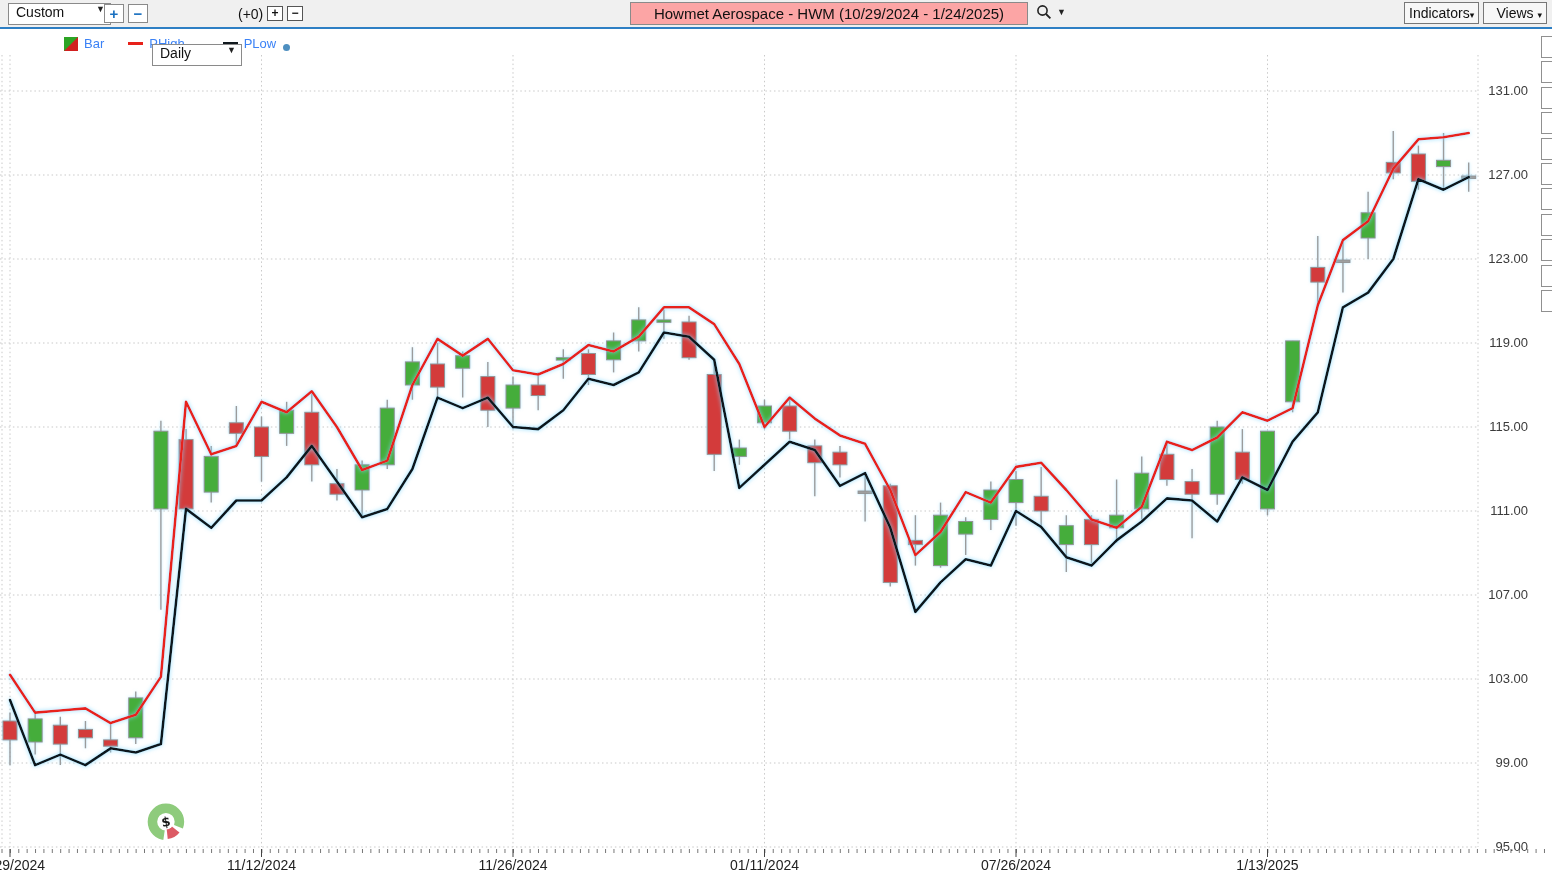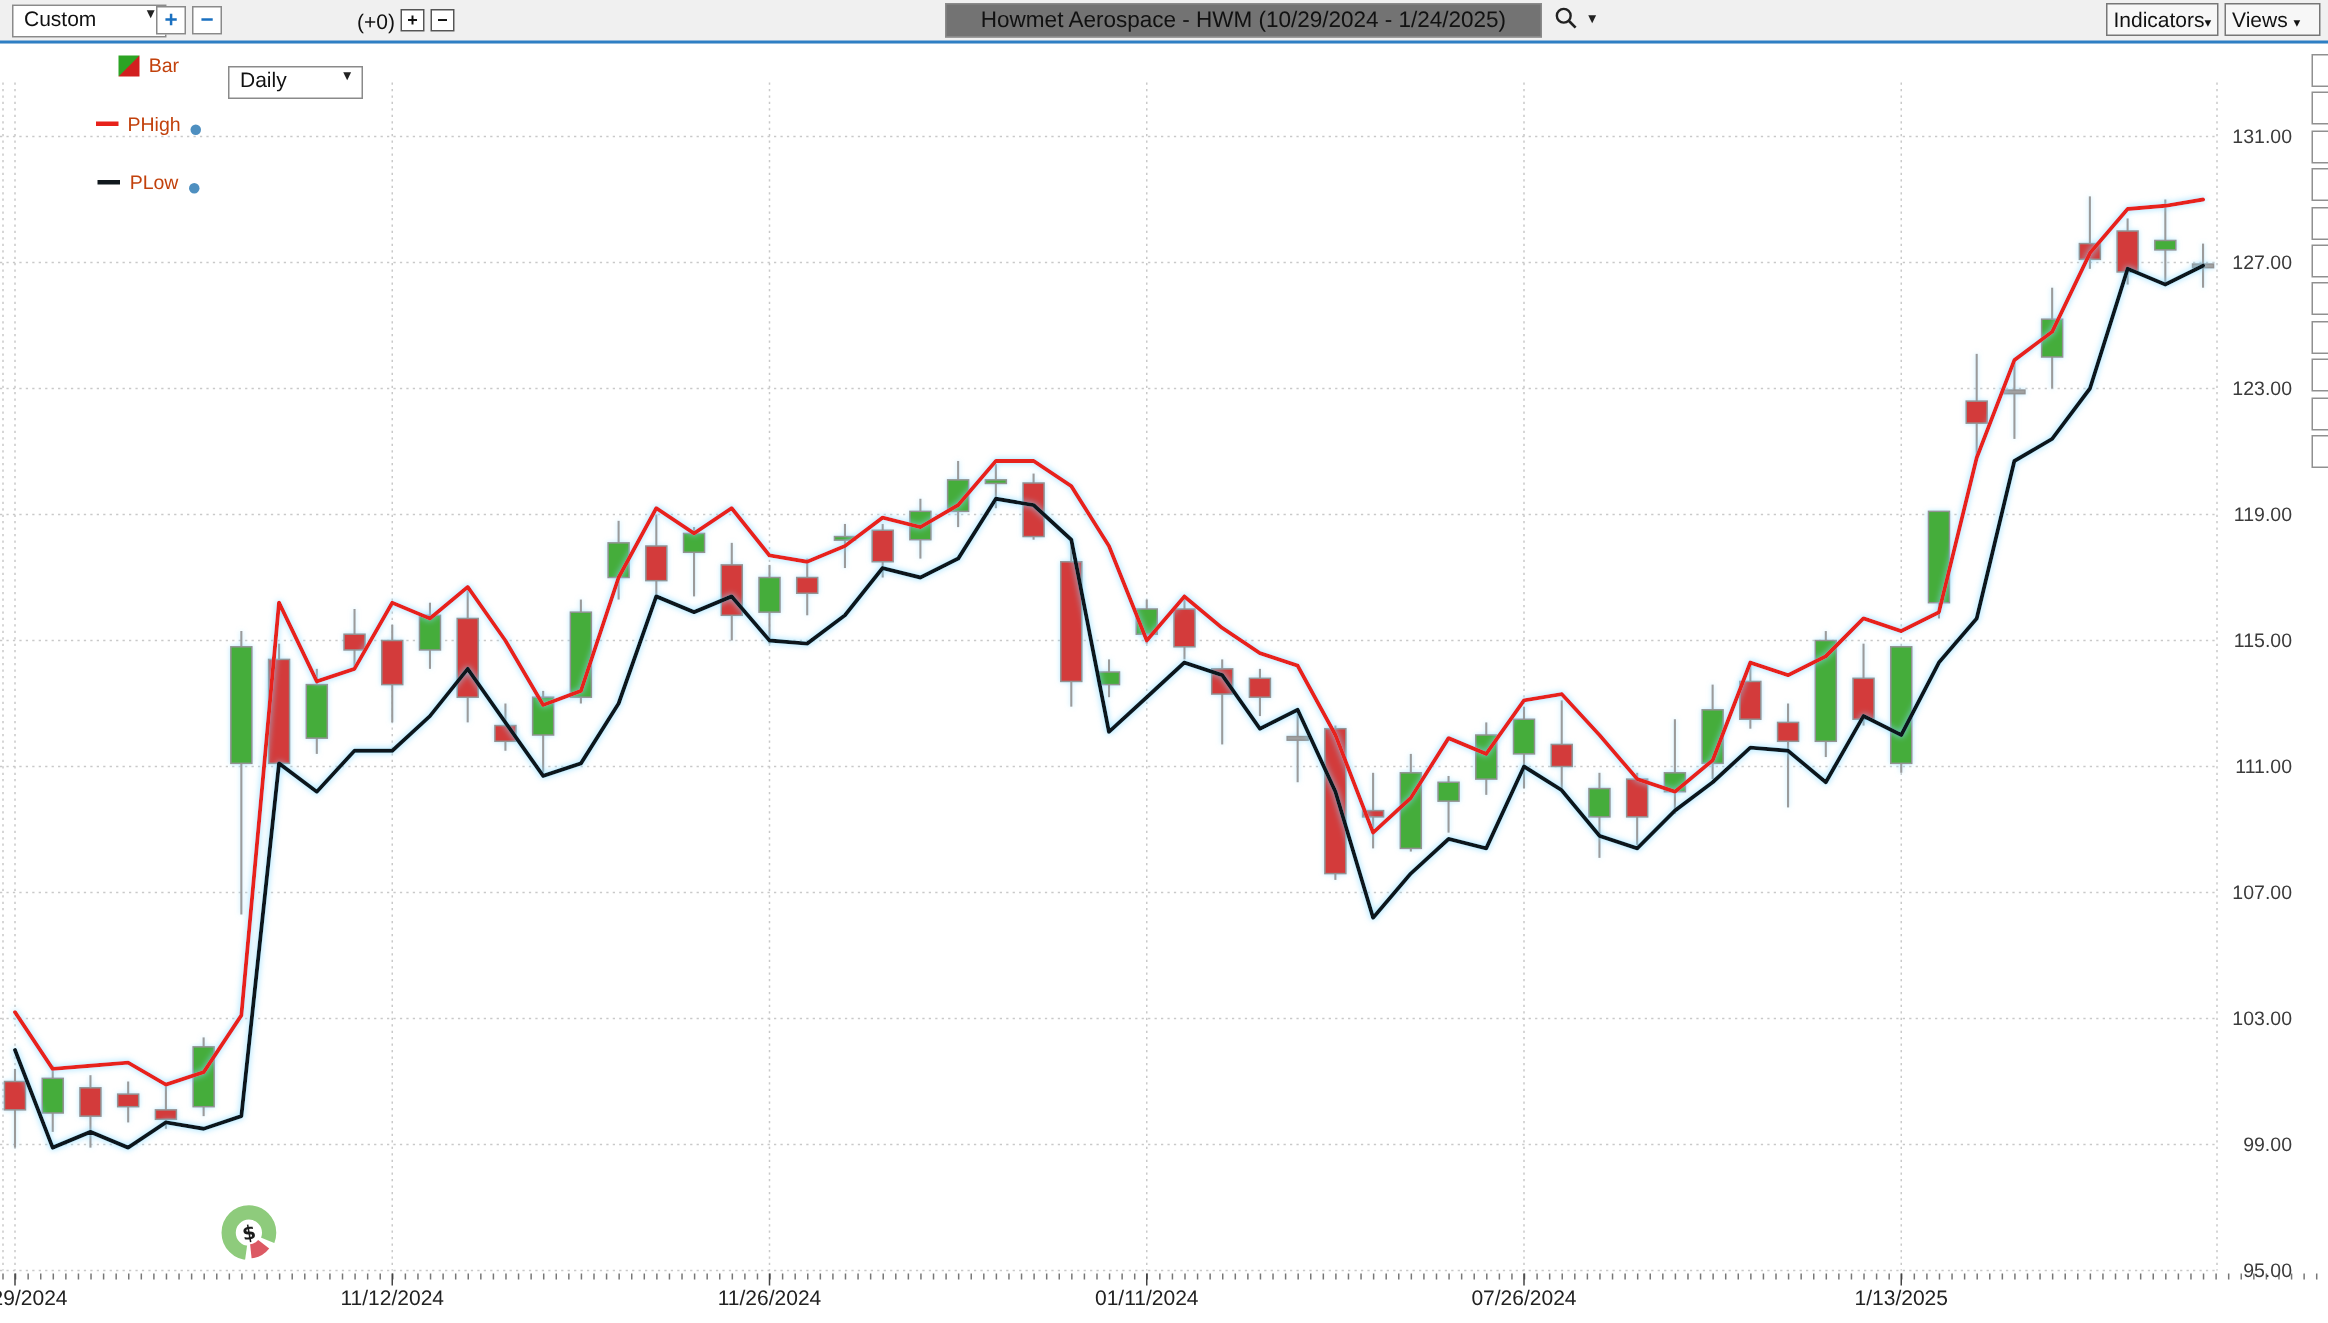--- a/index.html
+++ b/index.html
@@ -5,26 +5,26 @@
   html,body{margin:0;padding:0;background:#fff;overflow:hidden;}
   #app{position:relative;width:1552px;height:882px;font-family:"Liberation Sans",sans-serif;background:#fff;overflow:hidden;}
   
   #toolbar{position:absolute;left:0;top:0;width:1552px;height:27px;background:#f0f0f0;border-bottom:2px solid #2e7fc4;z-index:5;}
   .dd{position:absolute;top:3px;height:20px;background:#fff;border:1px solid #8a8a8a;display:flex;align-items:flex-start;justify-content:space-between;padding:0 5px 0 7px;font-size:14px;color:#111;cursor:default;}
   .dd .arr{font-size:9px;color:#222;margin-left:6px;}
   .sqbtn{position:absolute;top:4px;width:20px;height:19px;background:#fff;border:1px solid #8a8a8a;font-size:15px;font-weight:bold;line-height:17px;text-align:center;padding:0;}
   .sqbtn.blue{color:#1a70c0;}
   .sqbtn.dark{top:6px;width:16px;height:15px;font-size:12px;line-height:13px;color:#111;border:1px solid #555;}
   #plus0{position:absolute;left:238px;top:6px;font-size:14px;color:#111;}
-  #titlebox{position:absolute;left:630px;top:2px;width:396px;height:21px;background:#737373;border:1px solid #8a8a8a;text-align:center;font-size:15px;color:#111;line-height:21px;}
+  #titlebox{position:absolute;left:630px;top:2px;width:396px;height:21px;background:#fca5a5;border:1px solid #8a8a8a;text-align:center;font-size:15px;color:#111;line-height:21px;}
   #searchwrap{position:absolute;left:1036px;top:4px;display:flex;align-items:center;gap:5px;}
-  .tbbtn{position:absolute;top:2px;height:22px;background:#f7f7f7;border:1px solid #777;font-size:14px;color:#111;text-align:left;line-height:21px;padding:0 4px;box-sizing:border-box;}
+  .tbbtn{position:absolute;top:2px;height:22px;background:#f7f7f7;border:1px solid #777;font-size:14px;color:#111;text-align:right;line-height:21px;padding:0 4px;box-sizing:border-box;}
   .tbbtn .arr{font-size:9px;}
   
-  #legend{position:absolute;left:64px;top:36px;display:flex;align-items:center;gap:24px;z-index:4;font-size:13px;color:#c2410c;flex-direction:column;}
+  #legend{position:absolute;left:64px;top:36px;display:flex;align-items:center;gap:24px;z-index:4;font-size:13px;color:#3b82f6;}
   .legitem{display:flex;align-items:center;gap:6px;}
   .barswatch{width:14px;height:14px;background:linear-gradient(to bottom right,#2ca424 49.5%,#d21f1f 50.5%);}
   .lineswatch{width:15px;height:3px;}
   .togdot{width:7px;height:7px;border-radius:50%;background:#4e8fc0;margin-top:8px;margin-left:1px;}
   
   .ylab{position:absolute;width:60px;text-align:right;font-size:13px;font-weight:500;color:#3b3b3b;}
   .xlab{position:absolute;top:857px;width:90px;text-align:center;font-size:14px;color:#222;}
   
   .rbtn{position:absolute;left:1541px;width:17px;height:22px;background:#fff;border:1px solid #909090;box-sizing:border-box;}
   svg{position:absolute;left:0;top:0;}

